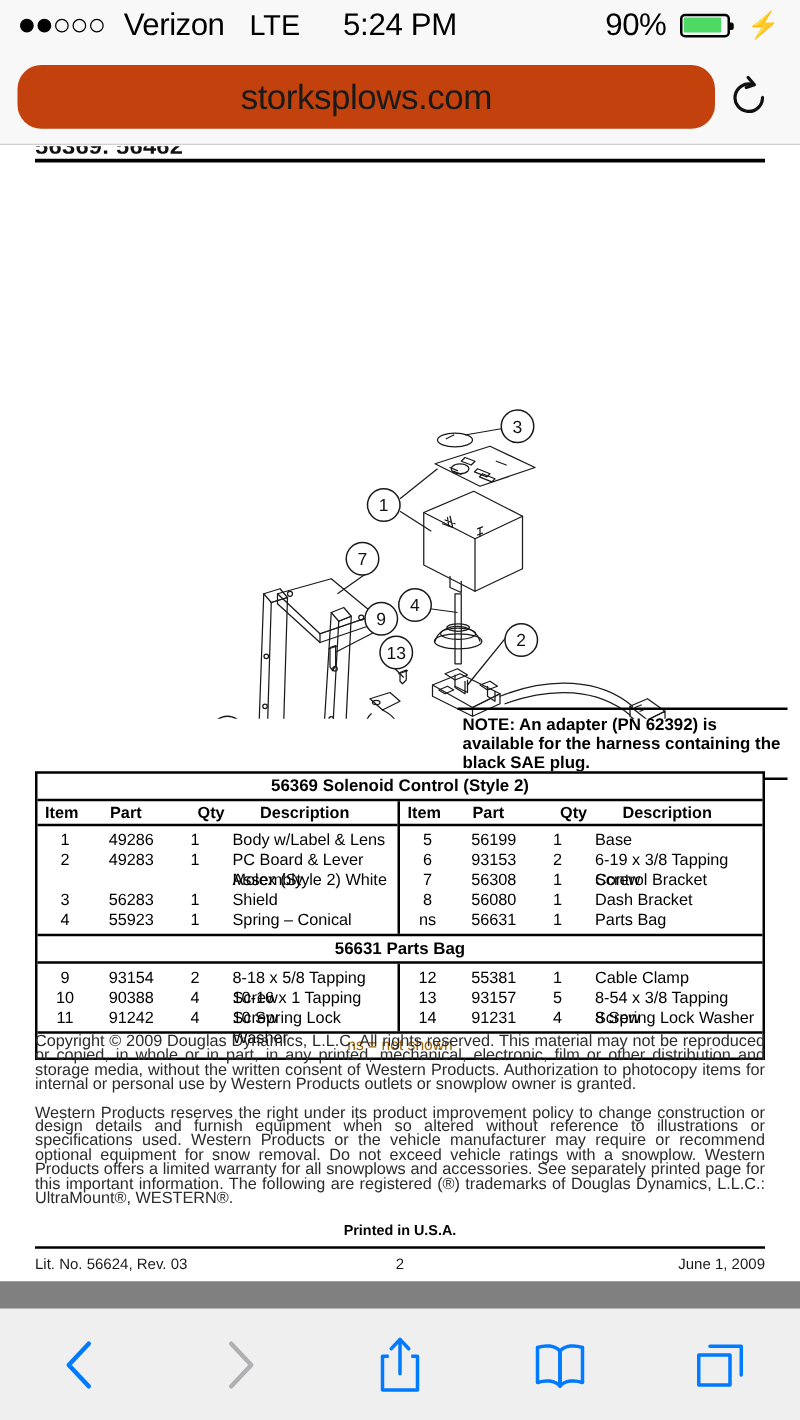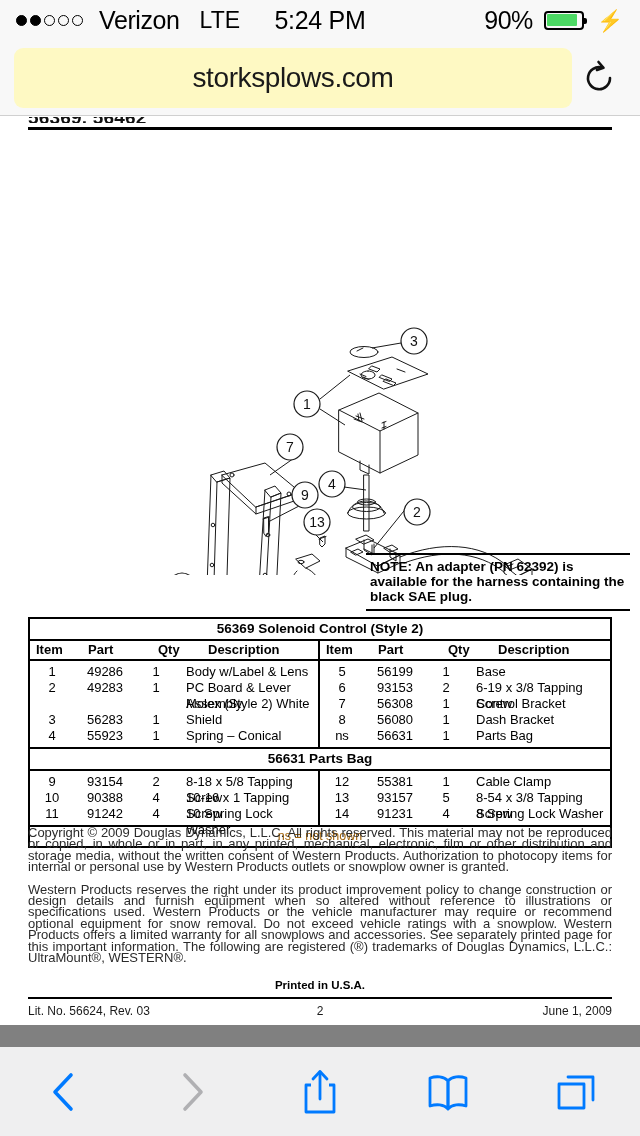--- a/index.html
+++ b/index.html
@@ -81,23 +81,23 @@
     height: 76px;
     background: #f8f8f8;
     display: flex;
     align-items: center;
     padding: 0 14px;
     box-sizing: border-box;
     border-bottom: 1px solid #d0d0d0;
   }
   #url-pill {
     flex: 1;
-    height: 60px;
-    background: #fef9c3;
-    border-radius: 9px;
+    height: 51px;
+    background: #c2410c;
+    border-radius: 19px;
     display: flex;
     align-items: center;
     justify-content: center;
     position: relative;
   }
   #url-text {
     font-size: 28px;
     color: #1a1a1a;
     letter-spacing: -0.4px;
   }
@@ -144,21 +144,21 @@
     position: absolute;
     top: 28px; left: 0;
     width: 640px; height: 430px;
   }
   #diagram-svg { display: block; }
 
   
   #note-box {
     position: absolute;
     left: 366px;
-    top: 436px;
+    top: 449px;
     width: 264px;
     border-top: 2.5px solid #000;
     border-bottom: 2.5px solid #000;
     padding: 4px 0 5px 4px;
     box-sizing: border-box;
   }
   #note-text {
     font-size: 13.5px;
     font-weight: bold;
     line-height: 15px;

